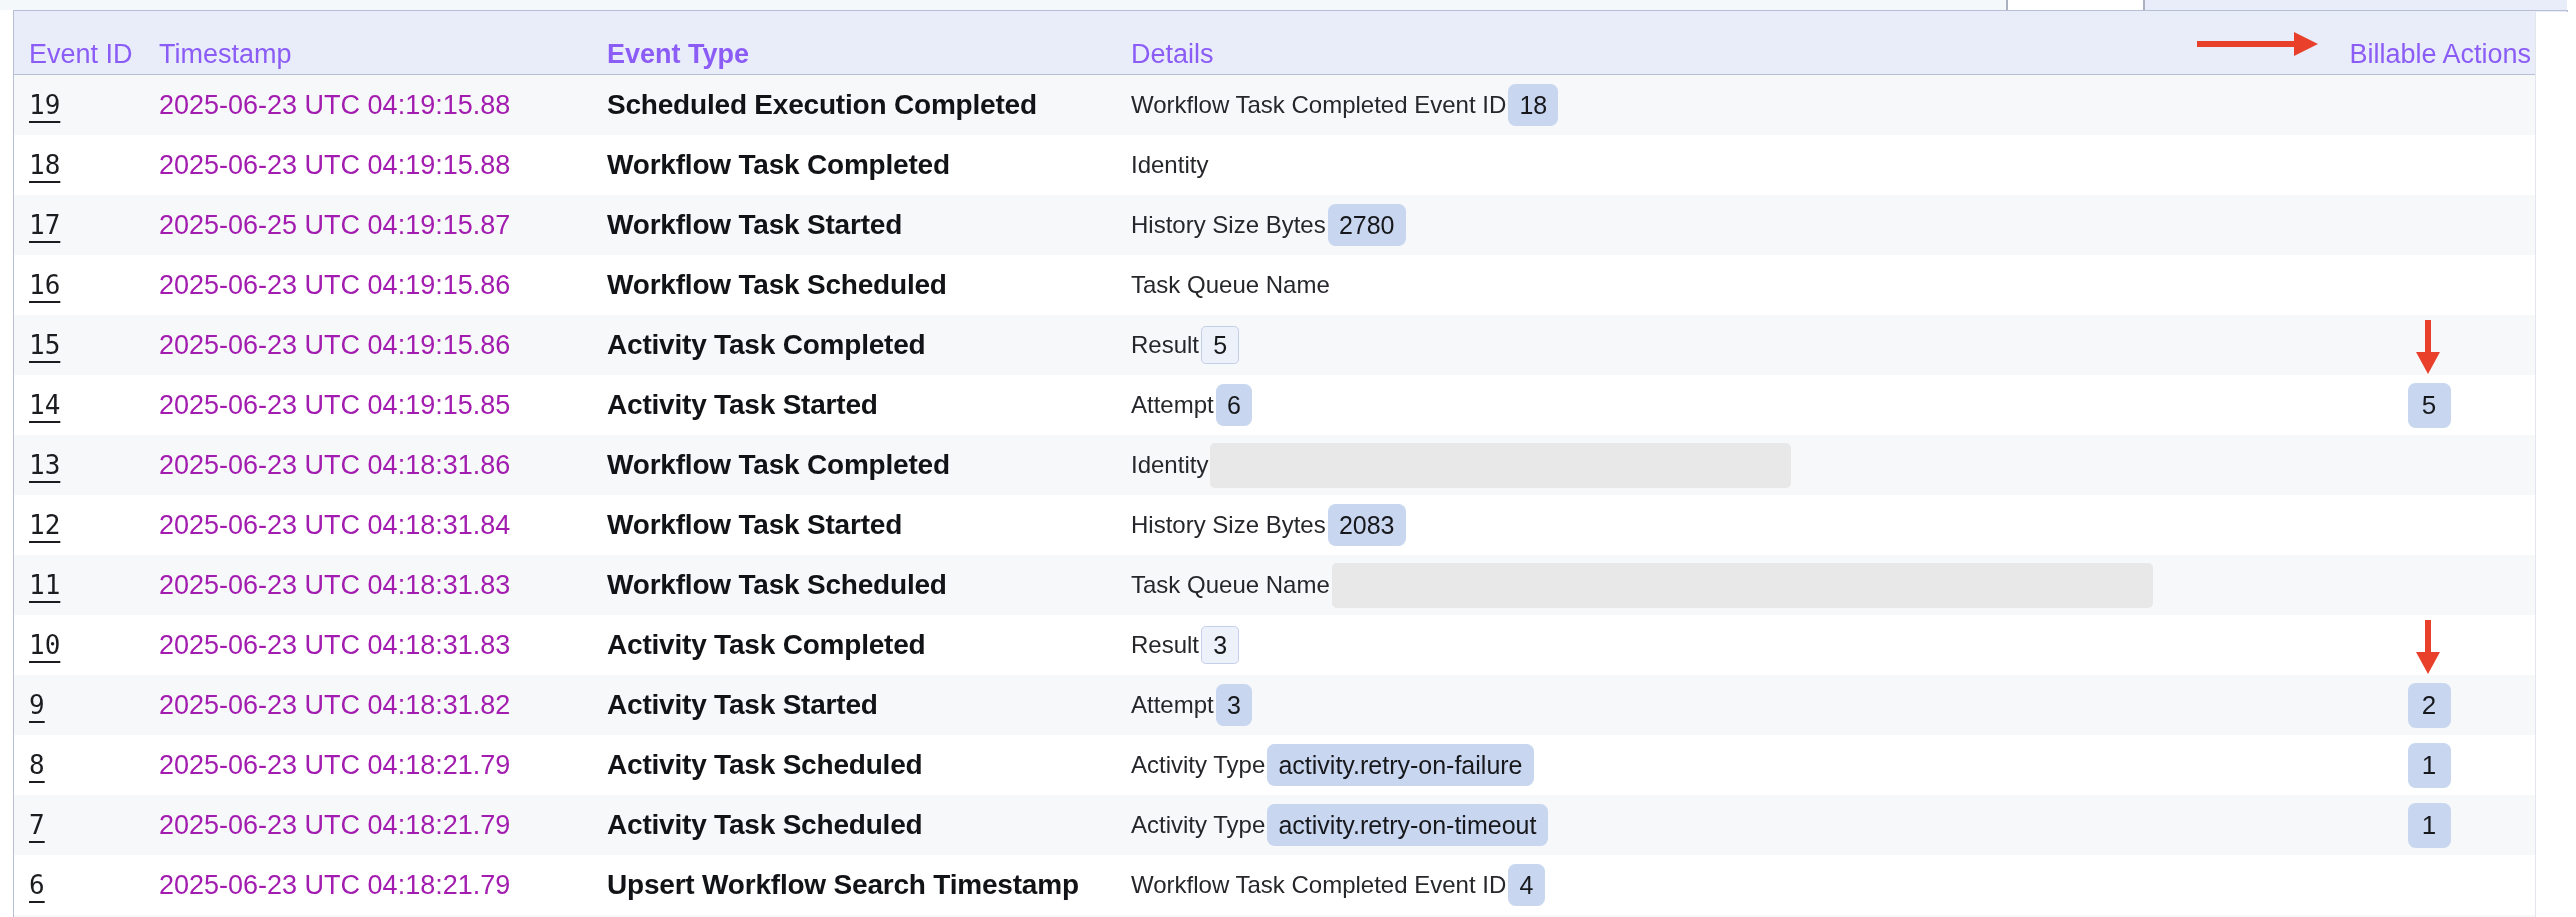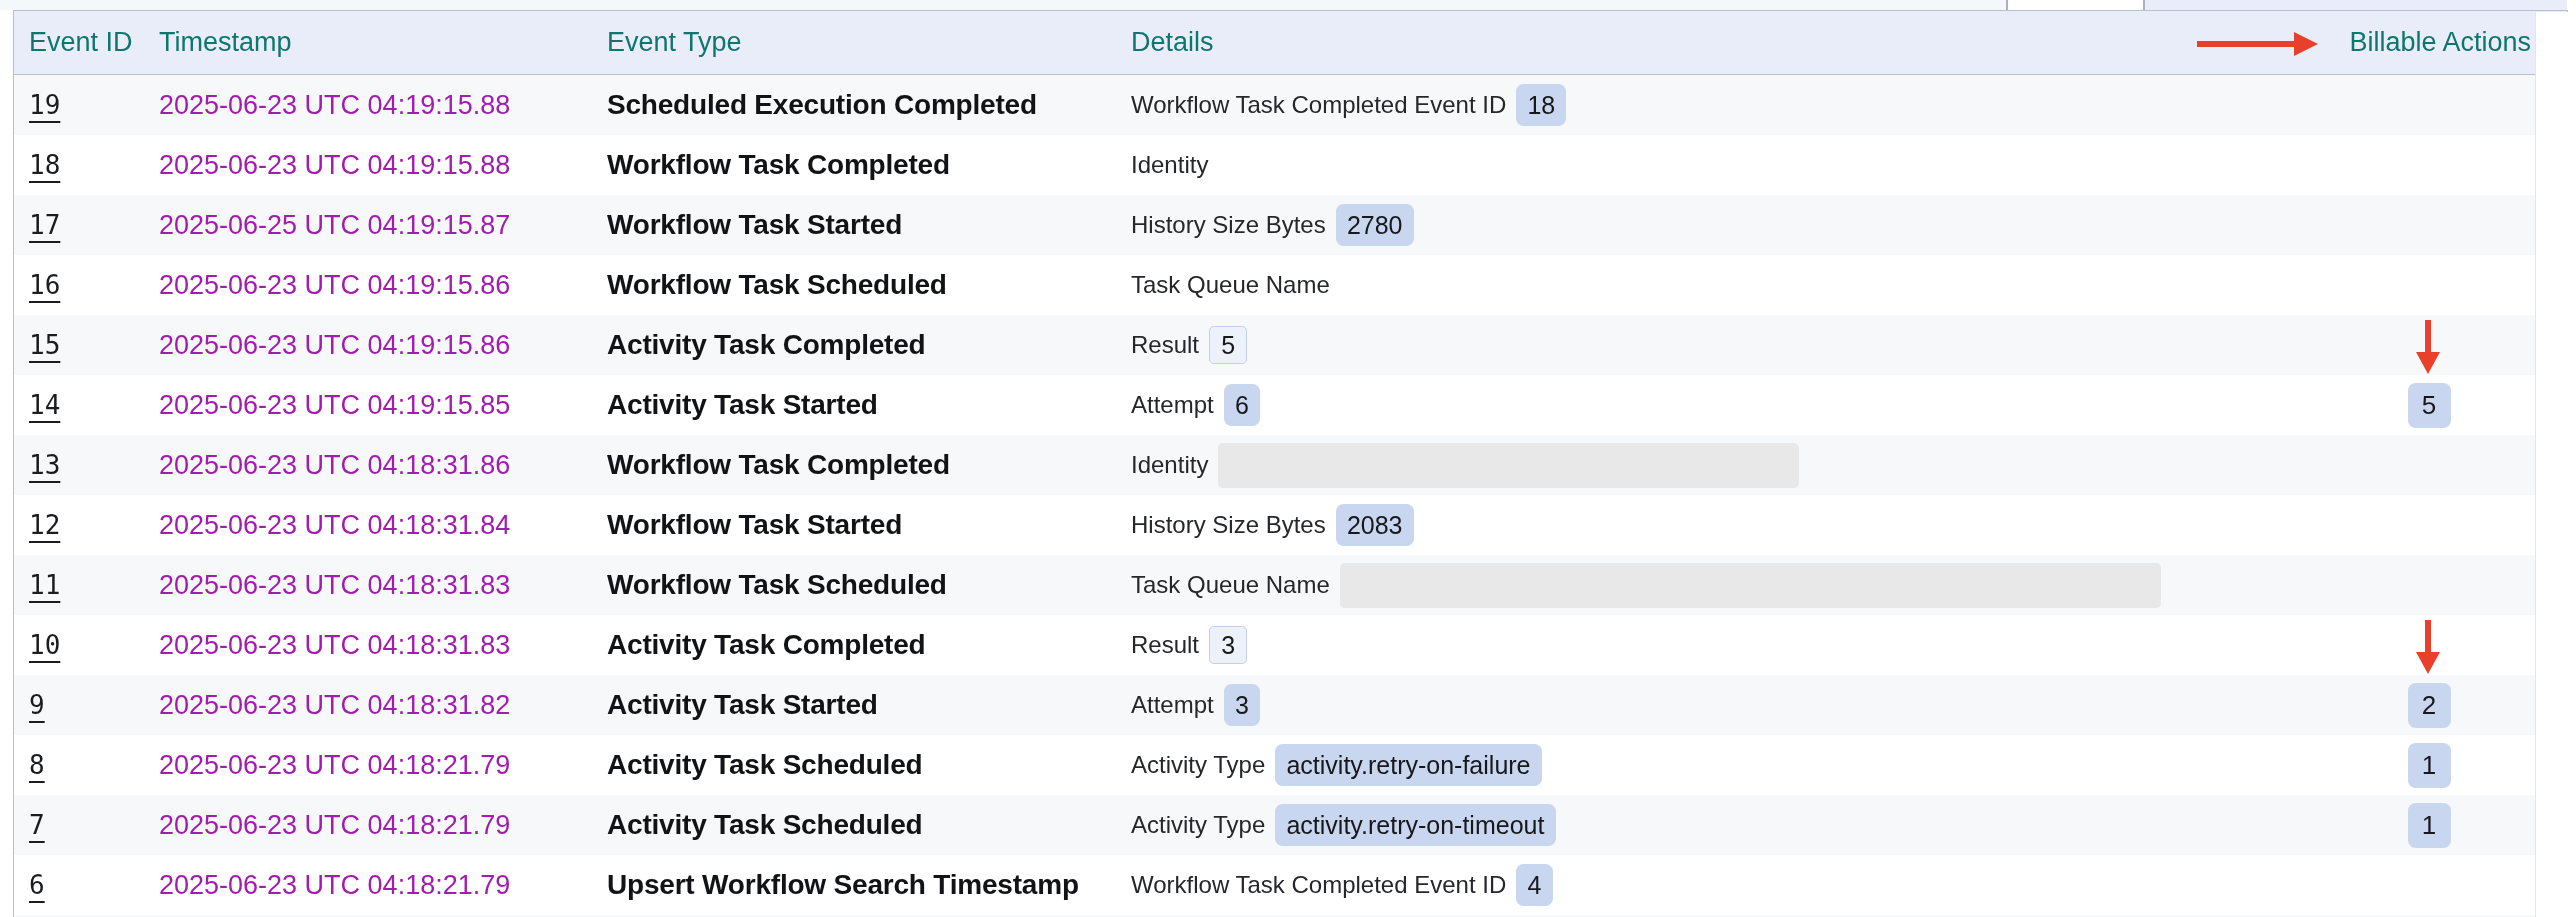--- a/index.html
+++ b/index.html
@@ -11,43 +11,43 @@
   .top-strip .seg1 { position:absolute; left:0; top:0; width:2006px; height:10.3px; background:#f5f8fb; }
   .top-strip .seg2 { position:absolute; left:2006px; top:0; width:139px; height:10.3px; background:#ffffff;
                      border-left:2.8px solid #aab1c0; border-right:2.8px solid #aab1c0; }
   .top-strip .seg3 { position:absolute; left:2145px; top:0; width:422px; height:10.3px; background:#e9edf9; }
 
   
   .table { position:absolute; left:13px; top:10.3px; width:2555px; height:908px;
            border:1.9px solid #b6bfd3; border-bottom:none; background:#f7f8fa; }
 
   .thead { position:relative; height:64px; background:#e9edf9; border-bottom:1.9px solid #b6bfd3; }
-  .th { position:absolute; top:0; height:100%; display:flex; align-items:center;
-        font-size:27px; color:#0f766e; white-space:nowrap; }
+  .th { position:absolute; top:12px; height:100%; display:flex; align-items:center;
+        font-size:27px; color:#8b5cf6; white-space:nowrap; }
   .th-id   { left:15px; }
   .th-ts   { left:145px; }
-  .th-type { left:593px; }
+  .th-type { left:593px;font-weight:bold; }
   .th-det  { left:1117px; }
   .th-bill { right:36px; }
 
   
   .h-arrow { position:absolute; left:2183px; top:30px; width:97px; height:5.6px; background:#e8402a; }
   .h-arrow::after { content:""; position:absolute; left:97px; top:-9.3px; width:0; height:0;
                     border-top:12px solid transparent; border-bottom:12px solid transparent;
                     border-left:24px solid #e8402a; }
 
   
   .rows { position:relative; }
   .row { position:relative; height:60px; background:#ffffff; }
   .row.alt { background:#f7f8fa; }
   .cell { position:absolute; top:0; height:100%; display:flex; align-items:center; white-space:nowrap; }
   .c-id   { left:15px; }
   .c-ts   { left:145px; }
   .c-type { left:593px; }
-  .c-det  { left:1117px; gap:10px; }
+  .c-det  { left:1117px; gap:2px; }
   .c-bill { left:2372px; width:86px; justify-content:center; }
 
   .id-link { font-family:"DejaVu Sans Mono",monospace; font-size:26px; color:#1b1c1f;
              text-decoration:underline; text-underline-offset:6.5px; text-decoration-thickness:1.9px; cursor:pointer; }
   .ts { font-size:27px; color:#a21caf; }
   .etype { font-size:28px; font-weight:700; color:#121316; letter-spacing:-0.2px; }
   .dlabel { font-size:24px; color:#26272b; }
 
   .badge { background:#c9d6f0; border-radius:7.5px; padding:6.5px 11.2px; font-size:25px; color:#17181b; }
   .badge.outline { background:#edf1fa; border:1.9px solid #c3cee9; border-radius:4.7px; padding:3.7px 11.2px; }

